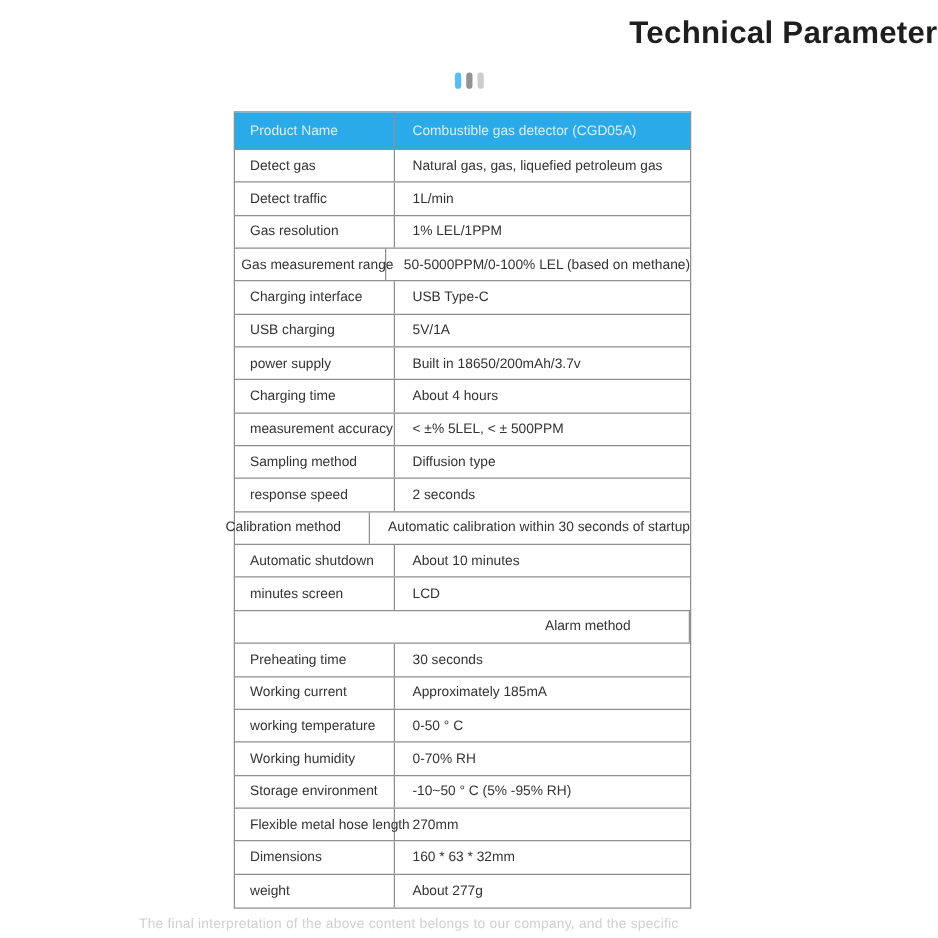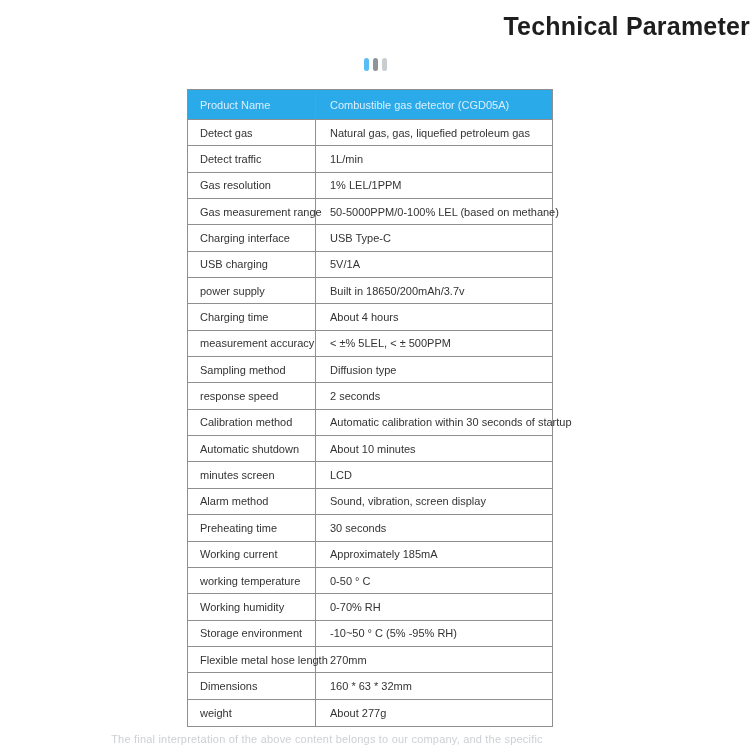--- a/index.html
+++ b/index.html
@@ -52,20 +52,21 @@
     border: 1px solid #8f8f8f;
     box-sizing: border-box;
     background: #ffffff;
   }
   .trow {
     display: flex;
     height: 26.35px;
     border-bottom: 1px solid #8f8f8f;
     box-sizing: border-box;
     align-items: stretch;
+    justify-content: flex-end;
   }
   .trow:last-child { border-bottom: none; }
   .trow.theader {
     height: 30px;
     background: #2baae9;
     border-bottom: 1px solid #8f8f8f;
   }
   .cell {
     display: flex;
     align-items: center;
@@ -187,21 +188,20 @@
       <div class="cell value">About 10 minutes</div>
     </div>
 
     <div class="trow">
       <div class="cell label">minutes screen</div>
       <div class="cell value">LCD</div>
     </div>
 
     <div class="trow">
       <div class="cell label">Alarm method</div>
-      <div class="cell value">Sound, vibration, screen display</div>
     </div>
 
     <div class="trow">
       <div class="cell label">Preheating time</div>
       <div class="cell value">30 seconds</div>
     </div>
 
     <div class="trow">
       <div class="cell label">Working current</div>
       <div class="cell value">Approximately 185mA</div>

